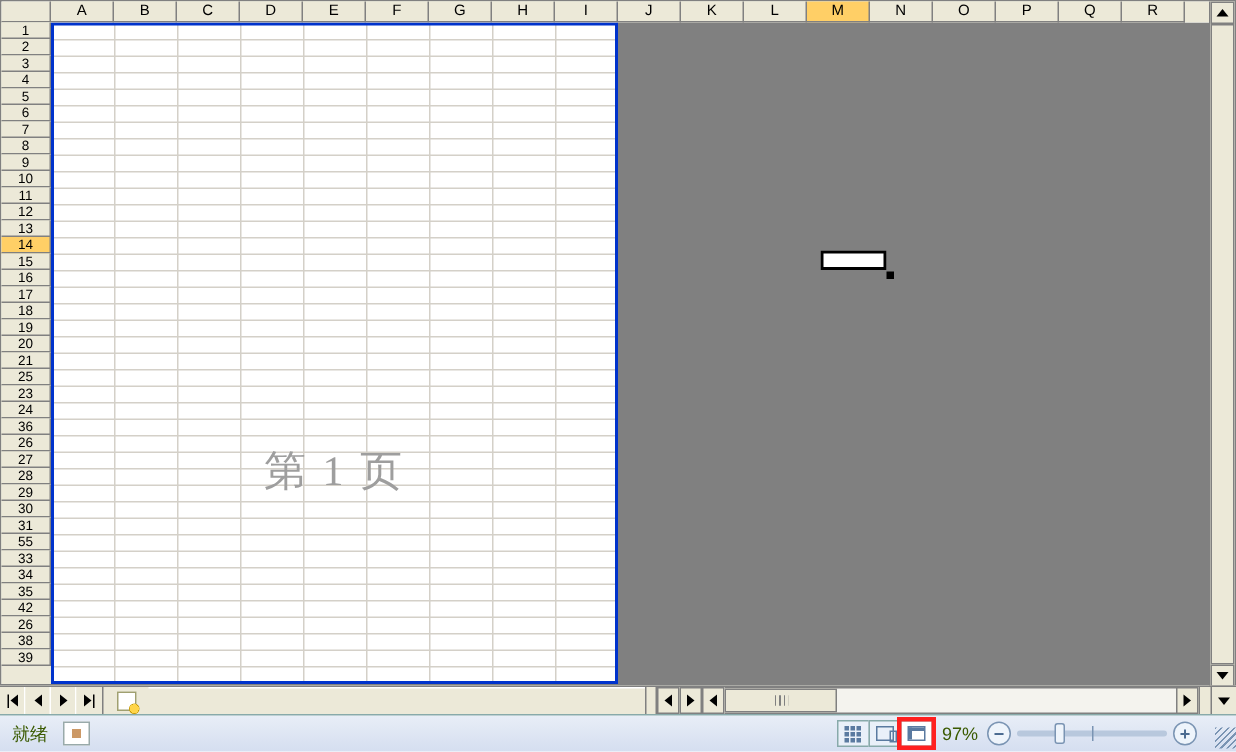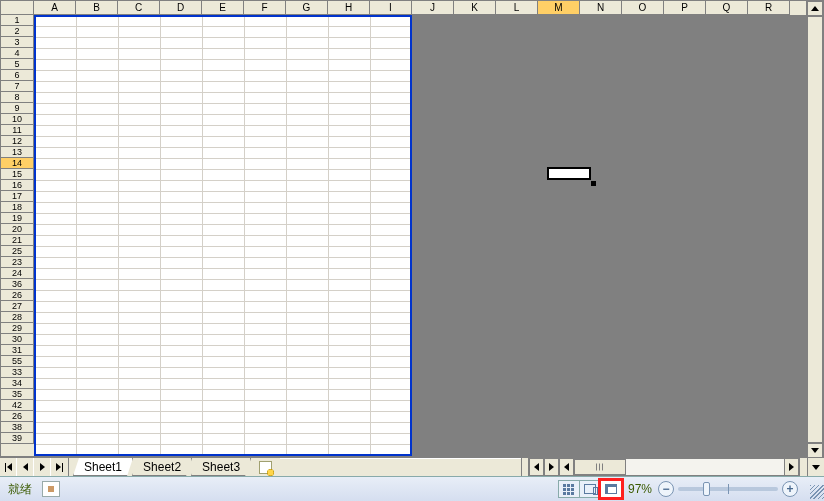--- a/index.html
+++ b/index.html
@@ -203,20 +203,21 @@
         <div class="hline" style="top: 363px;"></div>
         <div class="hline" style="top: 374px;"></div>
         <div class="hline" style="top: 385px;"></div>
         <div class="hline" style="top: 396px;"></div>
         <div class="hline" style="top: 407px;"></div>
         <div class="hline" style="top: 418px;"></div>
         <div class="hline" style="top: 429px;"></div>
       </div>
     <div id="nonpage-area"></div>
     <div id="page-border"></div>
+    <div id="watermark">第 1 页</div>
     <div id="active-cell"></div>
     <div id="active-handle"></div>
   </div>
   <div id="vscroll">
     <div class="vsb-btn">
         <div class="arrow-up"></div>
       </div>
     <div class="vsb-track">
         <div class="vsb-thumb"></div>
       </div>
@@ -238,25 +239,20 @@
       </div>
     <div class="tab-nav-btn">
         <span class="arrow-right"></span>
       </div>
     <div class="tab-nav-btn">
         <span class="last-icon">
           <span class="arrow-right"></span>
         </span>
       </div>
   </div>
-  <div class="tabs" id="tabs">
-      <div class="tab active">Sheet1</div>
-      <div class="tab">Sheet2</div>
-      <div class="tab">Sheet3</div>
-    </div>
   <div class="new-tab-btn">
       <div class="new-tab-icon"></div>
     </div>
   <div id="tab-filler"></div>
 
   <div id="hsplit"></div>
   <div class="hscroll" id="hscroll1">
     <div class="hsb-btn">
         <div class="arrow-left"></div>
       </div>

